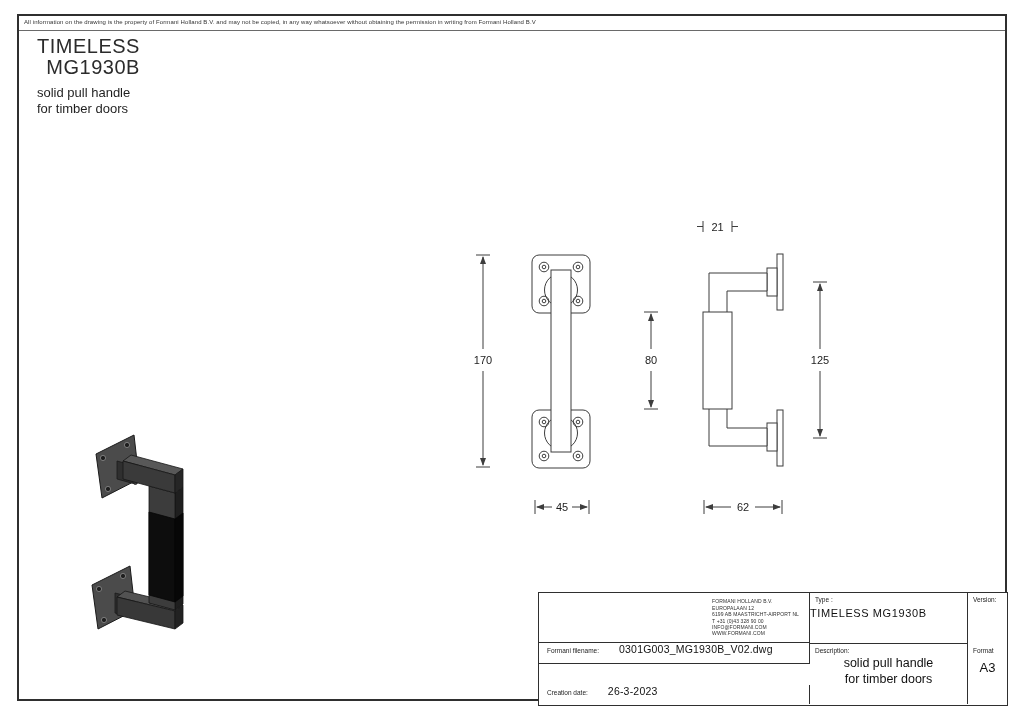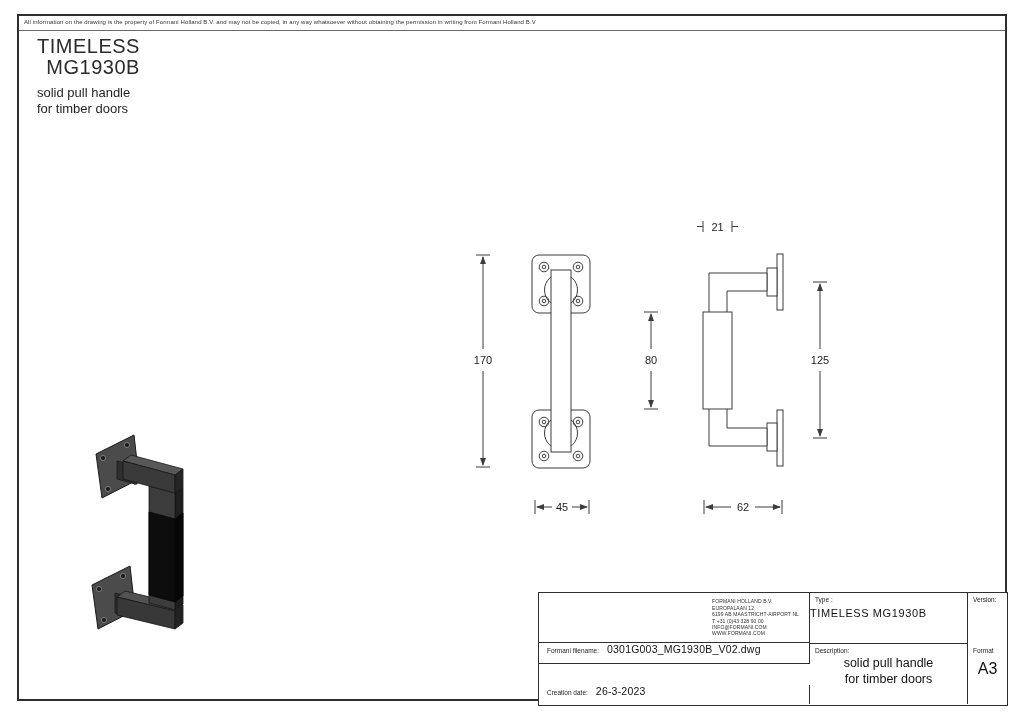--- a/index.html
+++ b/index.html
@@ -15,31 +15,31 @@
   
   #tblock { position:absolute; left:519px; top:576px; width:470px; height:114px; border:1.5px solid #2f2f2f; background:#fff; }
   .tb-cell { position:absolute; border-color:#2f2f2f; }
   .cell-logo { left:0; top:0; width:271px; height:50px; border-right:1px solid #2f2f2f; border-bottom:1px solid #2f2f2f; display:flex; align-items:center; }
   .logo-word { font-size:26px; font-weight:300; letter-spacing:3.5px; color:#6b6b6b; margin-left:28px; white-space:nowrap; }
   .logo-reg { font-size:8px; vertical-align:top; position:relative; top:-2px; }
   .company-info { margin-left:auto; margin-right:10px; font-size:5px; line-height:6.4px; color:#2f2f2f; letter-spacing:.1px; }
   .cell-filename { left:0; top:50px; width:271px; height:21px; border-right:1px solid #2f2f2f; border-bottom:1px solid #2f2f2f; }
   .cell-drawn { left:0; top:71px; width:271px; height:21px; border-right:1px solid #2f2f2f; border-bottom:1px solid #2f2f2f; }
   .cell-creation { left:0; top:92px; width:271px; height:19px; border-right:1px solid #2f2f2f; }
-  .kv { display:flex; align-items:baseline; height:100%; padding-left:8px; }
+  .kv { display:flex; align-items:baseline; height:100%; padding-left:8px;gap:12px; }
   .kv .k { font-size:6.5px; color:#222; }
   .kv .v { font-size:10.5px; color:#111; margin-left:8px; letter-spacing:.2px; }
   .cell-type { left:271px; top:0; width:158px; height:51px; border-right:1px solid #2f2f2f; border-bottom:1px solid #2f2f2f; }
   .cell-version { left:429px; top:0; width:39px; height:51px; }
   .cell-desc { left:271px; top:51px; width:158px; height:60px; border-right:1px solid #2f2f2f; }
   .cell-format { left:429px; top:51px; width:39px; height:60px; }
   .mini-label { font-size:6.5px; color:#222; padding:3px 0 0 5px; }
   .type-value { font-size:11px; color:#111; margin-top:4px; letter-spacing:.6px; }
   .desc-value { text-align:center; font-size:12.5px; line-height:16px; color:#111; margin-top:1px; }
-  .format-value { text-align:center; font-size:16px; color:#111; margin-top:6px; }
+  .format-value { text-align:center; font-size:13px; color:#111; margin-top:6px; }
   text.dim { font-size:11px; fill:#1d1d1d; font-family:"Liberation Sans", sans-serif; }
   .cadline { stroke:#3d3d3d; stroke-width:1; fill:none; }
   .cadfill { stroke:#3d3d3d; stroke-width:1; fill:#ffffff; }
   .dimline { stroke:#3d3d3d; stroke-width:1; fill:none; }
   .dimarrow { fill:#3d3d3d; stroke:none; }
 </style>
 </head>
 <body>
 
 <div id="sheet">

